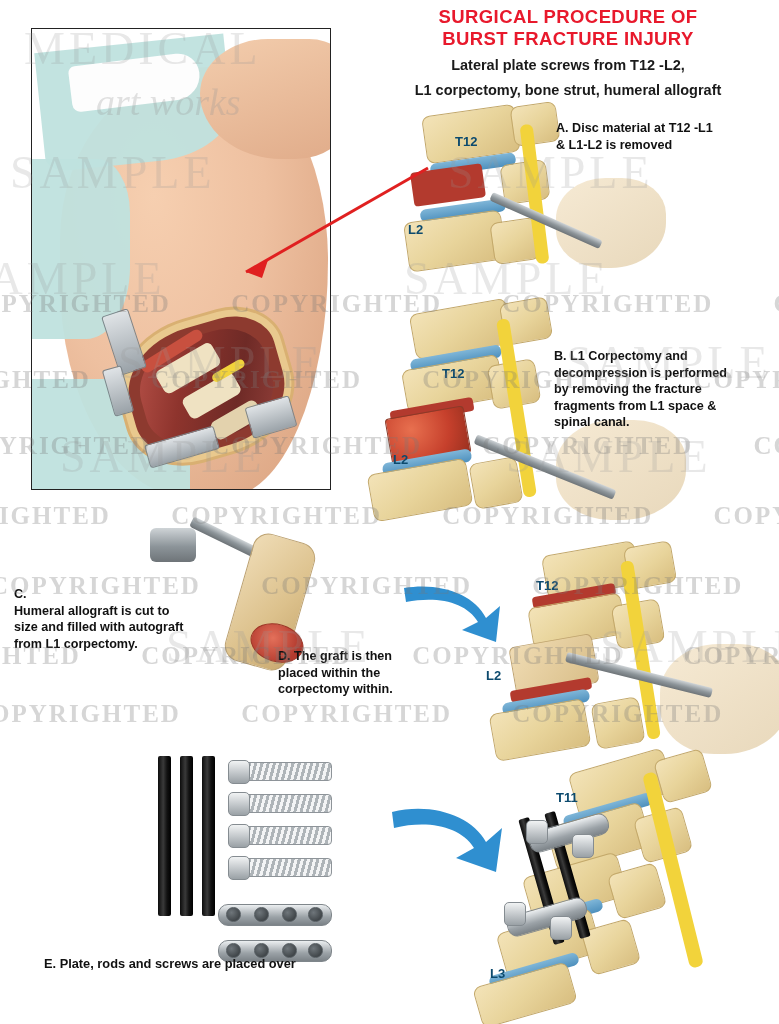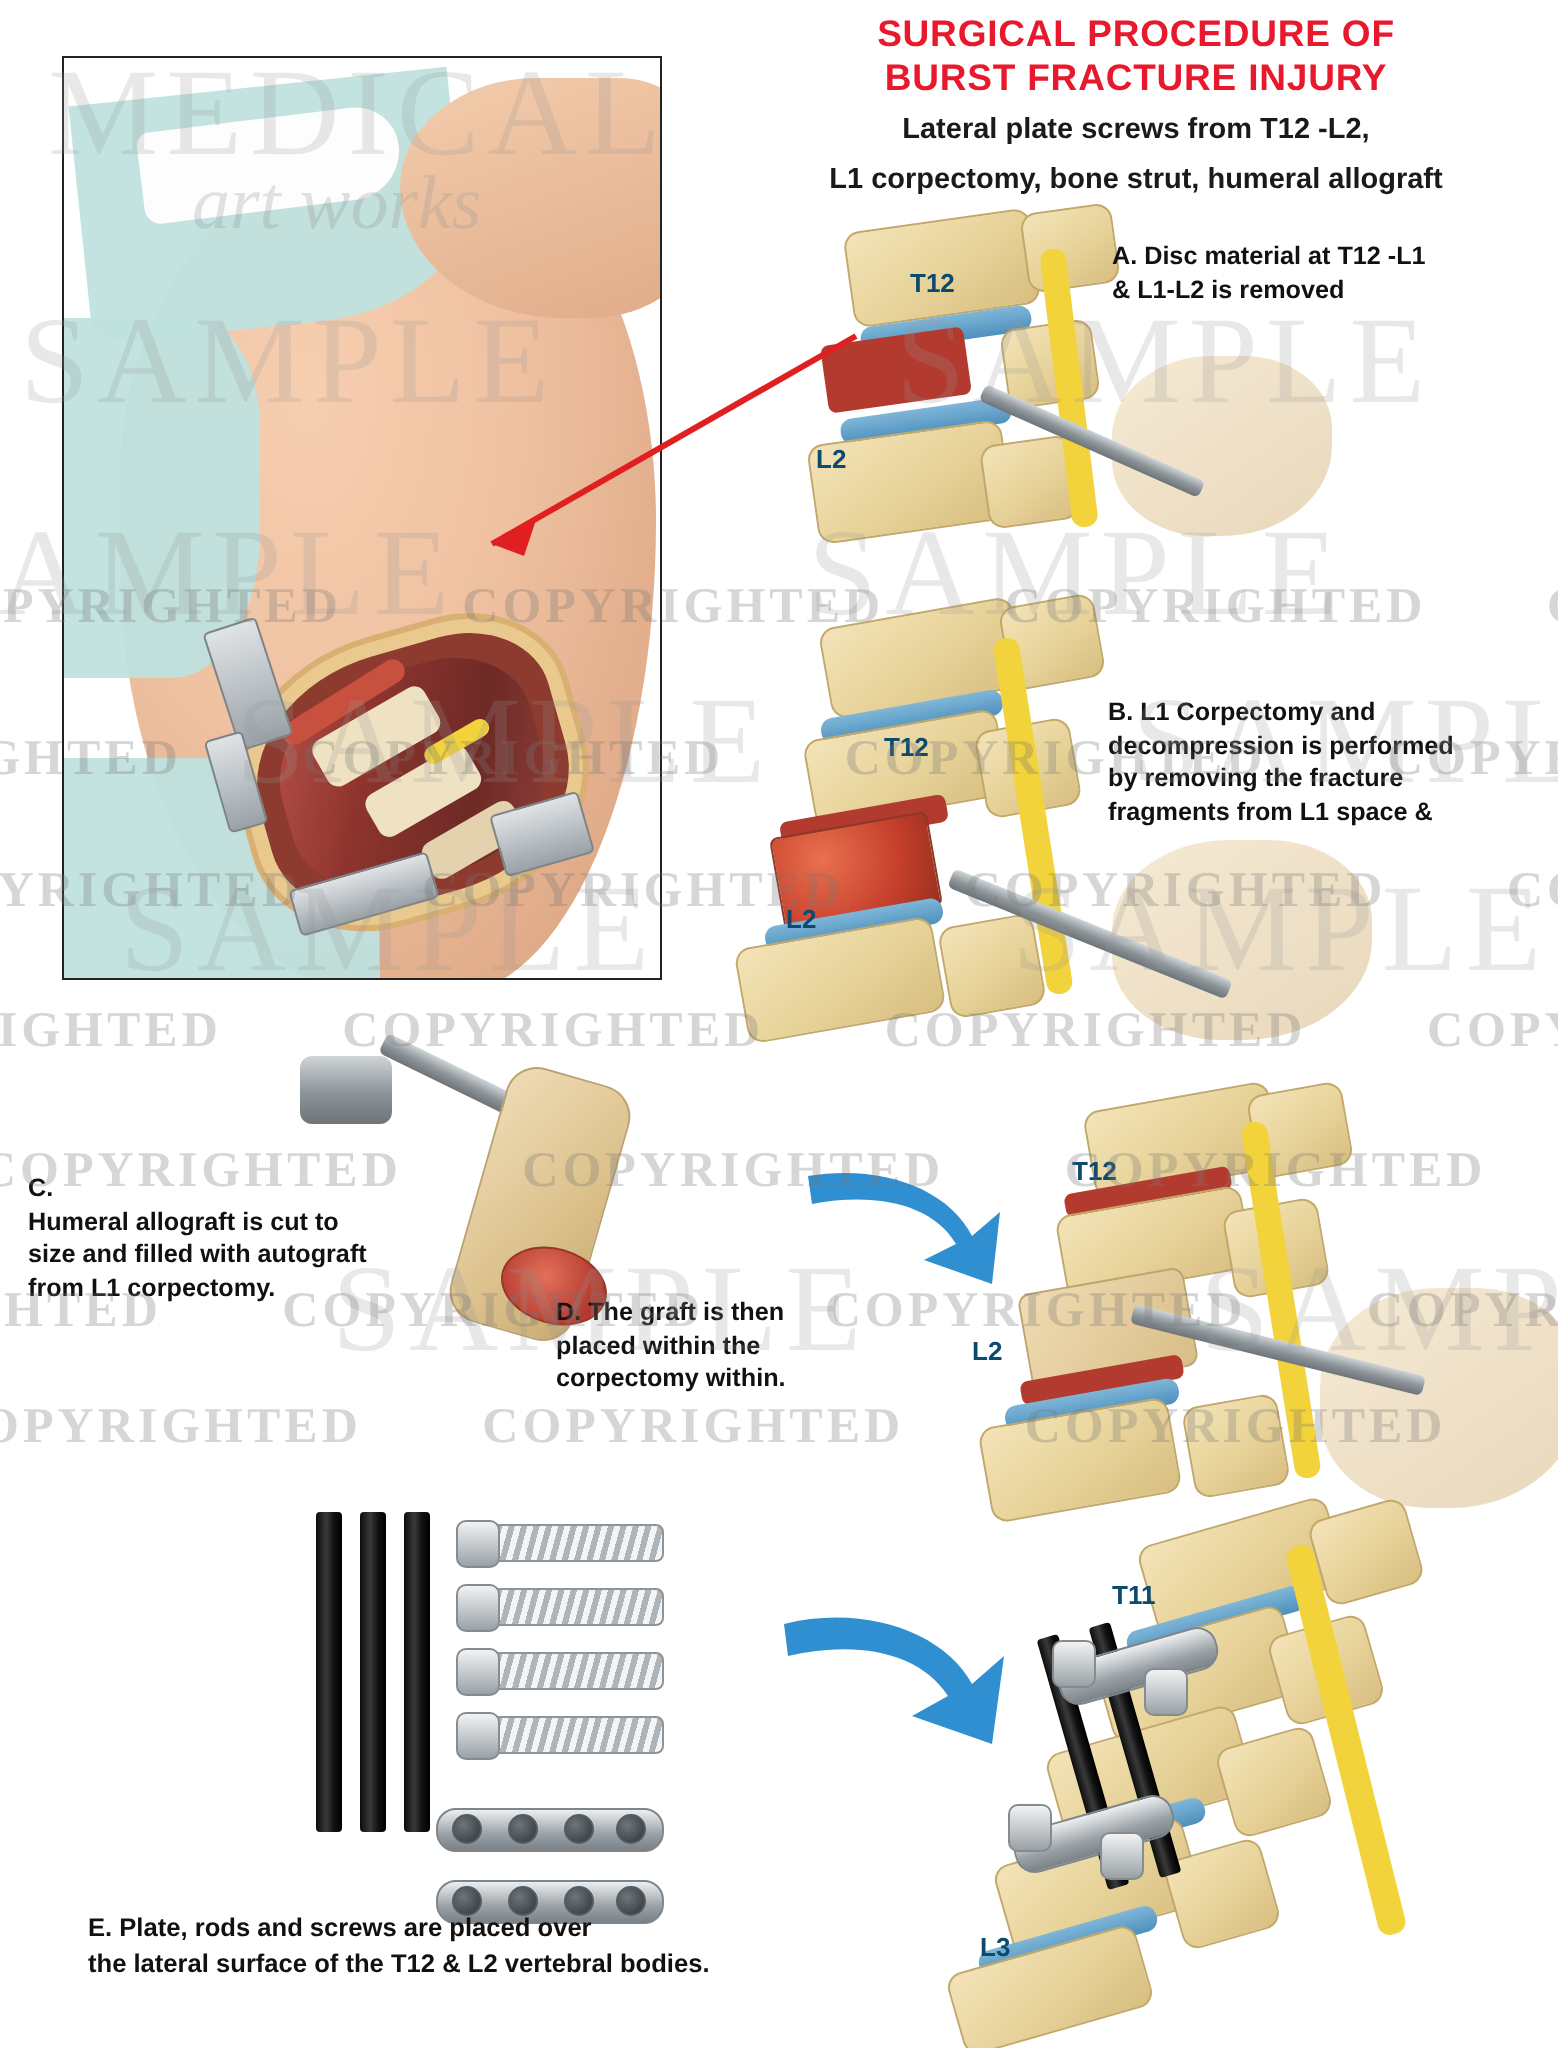--- a/index.html
+++ b/index.html
@@ -36,21 +36,21 @@
     font-size: 25px;
     letter-spacing: 2px;
     font-family: "Liberation Serif", serif;
     font-weight: bold;
   }
   .wm-row span { margin-right: 52px; }
   .wm-big {
     position: absolute;
     color: rgba(150,150,150,0.22);
     font-family: "Liberation Serif", serif;
-    font-size: 62px;
+    font-size: 46px;
     letter-spacing: 4px;
     white-space: nowrap;
   }
   .wm-logo {
     position: absolute;
     color: rgba(150,150,150,0.28);
     font-family: "Liberation Serif", serif;
     white-space: nowrap;
   }
 
@@ -351,20 +351,21 @@
     <div class="tool" style="left:110px;top:162px;width:150px;height:10px;transform:rotate(22deg);"></div>
   </div>
   <div class="vert-label" style="left:442px;top:366px;">T12</div>
   <div class="vert-label" style="left:393px;top:452px;">L2</div>
 
   <div class="caption" style="left:554px;top:348px;width:220px;">
     <div>B.  L1 Corpectomy and</div>
     <div>decompression is performed</div>
     <div>by removing the fracture</div>
     <div>fragments from L1 space &amp;</div>
+    <div>spinal canal.</div>
   </div>
 
   <div class="panel" style="left:150px;top:520px;width:200px;height:140px;">
     <div class="tool" style="left:0px;top:8px;width:46px;height:34px;border-radius:6px;"></div>
     <div class="tool" style="left:36px;top:20px;width:110px;height:11px;transform:rotate(26deg);"></div>
     <div style="position:absolute;left:88px;top:16px;width:62px;height:130px;background:linear-gradient(120deg,#efdcb6,#dcc18c 60%,#c9a970);border-radius:16px;transform:rotate(16deg);border:1px solid #bda271;"></div>
     <div style="position:absolute;left:100px;top:104px;width:52px;height:36px;background:radial-gradient(circle at 40% 40%,#e3705a,#b33a2e 70%);border-radius:50%;transform:rotate(16deg);border:1px solid #9c3526;"></div>
   </div>
 
   <div class="caption" style="left:14px;top:586px;width:220px;">
@@ -455,21 +456,20 @@
     <div class="screw-head" style="left:56px;top:60px;"></div>
     <div class="screw-head" style="left:102px;top:74px;"></div>
     <div class="screw-head" style="left:34px;top:142px;"></div>
     <div class="screw-head" style="left:80px;top:156px;"></div>
   </div>
   <div class="vert-label" style="left:556px;top:790px;">T11</div>
   <div class="vert-label" style="left:490px;top:966px;">L3</div>
 
   <div class="caption-e">
     <div>E.  Plate, rods and screws are placed over</div>
-    <div>the lateral surface of the T12 &amp; L2 vertebral bodies.</div>
   </div>
 
   <div class="wm-layer">
     <div class="wm-big" style="left:24px;top:22px;">MEDICAL</div>
     <div class="wm-logo" style="left:96px;top:80px;font-size:38px;font-style:italic;">art works</div>
 
     <div class="wm-big" style="left:10px;top:146px;">SAMPLE</div>
     <div class="wm-big" style="left:448px;top:146px;">SAMPLE</div>
     <div class="wm-big" style="left:-40px;top:252px;">SAMPLE</div>
     <div class="wm-big" style="left:404px;top:252px;">SAMPLE</div>

